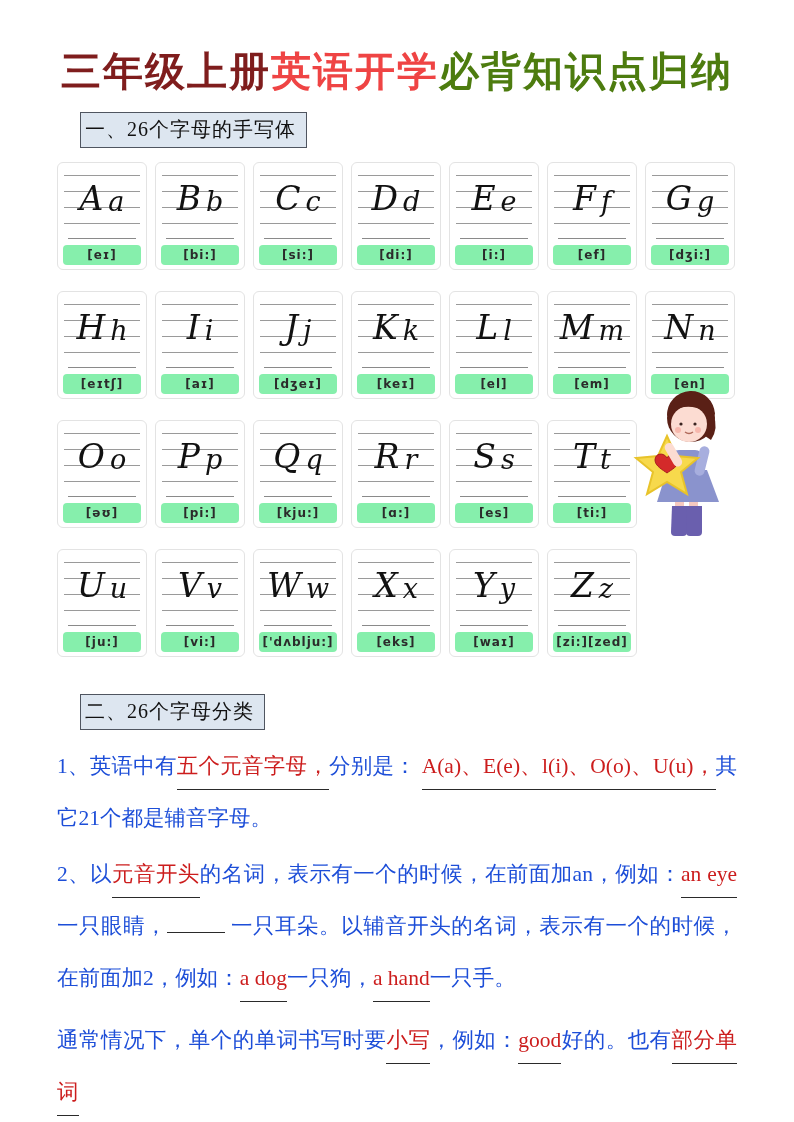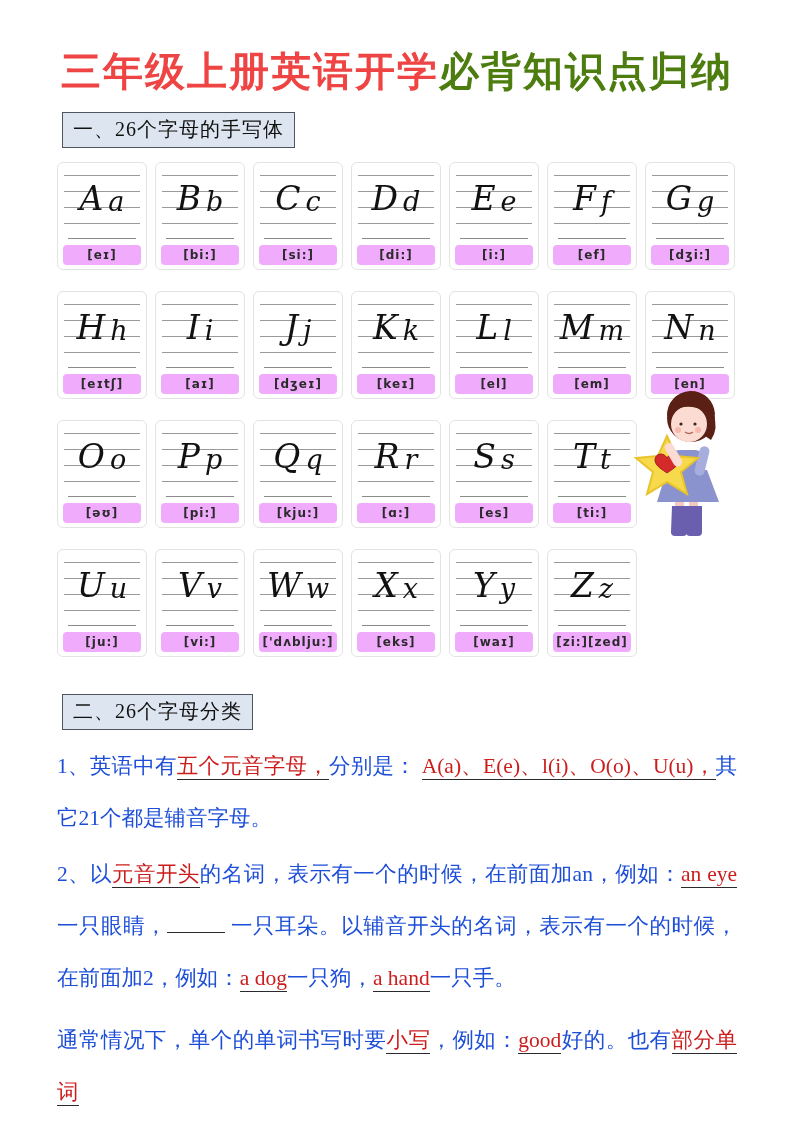--- a/index.html
+++ b/index.html
@@ -15,28 +15,28 @@
   
   .title{
     padding-top:48px;
     text-align:center;
     font-size:40px;
     font-weight:900;
     letter-spacing:2px;
     line-height:1.2;
     font-family:"Liberation Serif","DejaVu Serif",serif;
   }
-  .t-black{color:#ef4444;}
+  .t-black{color:#7f1d1d;}
   .t-red{color:#ef4444;}
   .t-blue{color:#4d7c0f;}
   
   .sec-head{
     display:inline-block;
-    margin:16px 0 0 62px;
-    padding:3px 10px 4px 10px;
+    margin:16px 0 0 80px;
+    padding:3px 10px 4px 4px;
     background:#dde6f0;
     border:1px solid #4f5560;
     font-size:20px;
     color:#111;
     letter-spacing:1px;
   }
   
   .grid-wrap{position:relative;margin:14px 0 0 57px;width:692px;}
   .grid-row{display:flex;gap:8px;margin-bottom:21px;}
   .card{
@@ -70,21 +70,21 @@
     font-family:"DejaVu Serif","Liberation Serif",serif;
     font-style:italic;font-size:27px;line-height:1;color:#111;
   }
   .single-line{
     margin:9px 6px 6px 6px;
     border-top:1px solid #8a8a8a;
     height:0;
   }
   .ipa{
     margin:0 1px;
-    background:#f0abfc;
+    background:#86efac;
     border-radius:4px;
     text-align:center;
     font-family:"DejaVu Sans","Liberation Sans",sans-serif;
     font-size:12px;
     font-weight:600;
     color:#2b2b2b;
     padding:3px 0 3px 0;
     letter-spacing:1px;
     white-space:nowrap;
   }
@@ -100,21 +100,21 @@
     margin:10px 57px 0 57px;
     font-size:21.5px;
     line-height:2.42;
     text-align:justify;
   }
   .para{margin:2px 0 4px 0;}
   .seg-t{color:#1d4ed8;}
   .seg-r{
     color:#cc1d1d;
     border-bottom:1.6px solid #2a2a2a;
-    padding-bottom:1px;
+    padding-bottom:11px;
     margin-top:32px;
   }
   .seg-b{
     display:inline-block;
     width:58px;
     border-bottom:1.6px solid #2a2a2a;
     height:1.1em;
     vertical-align:baseline;
   }
 </style>

